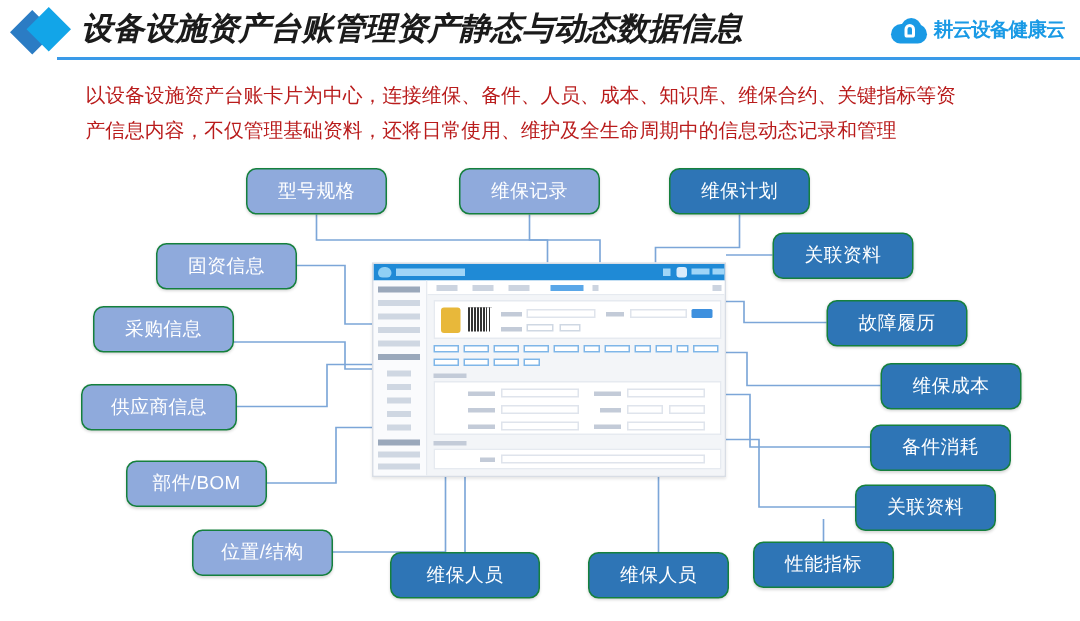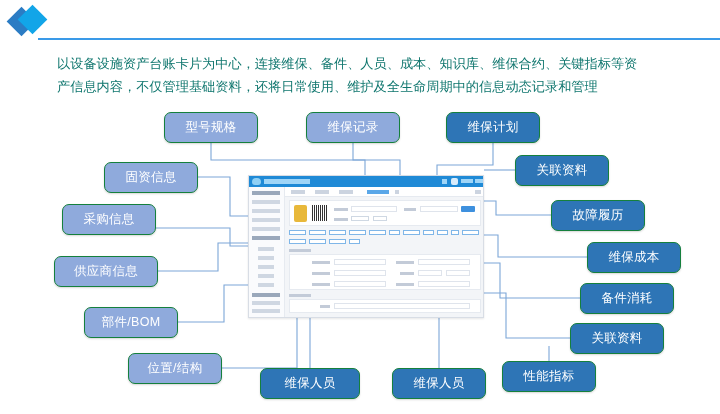--- a/index.html
+++ b/index.html
@@ -41,21 +41,21 @@
     border:2px solid #ffffff; border-radius:4px 4px 2px 2px; background:transparent;
   }
   #brand-name {
     font-size:13px; font-weight:bold; color:#1a9ae5; white-space:nowrap;
     letter-spacing:-0.5px;
   }
 
   
   #desc {
     position:absolute; left:57px; top:52px; width:640px;
-    font-size:13.2px; line-height:23px; color:#0f766e;
+    font-size:13.2px; line-height:23px; color:#b91c1c;
   }
   #desc div { white-space:nowrap; }
 
   
   #diagram { position:absolute; left:0; top:103px; width:720px; height:311px; }
   #wires { position:absolute; left:0; top:0; width:720px; height:311px; }
 
   
   #app-shot {
     position:absolute; left:248px; top:72px; width:236px; height:143px;
@@ -106,20 +106,29 @@
   .node.light { background:#8faadc; }
   .node.dark  { background:#2e75b6; }
 </style>
 </head>
 <body>
 
 <div id="header">
   <div id="logo-mark">
     <span class="dm dm-back"></span>
     <span class="dm dm-front"></span>
+  </div>
+  <div id="page-title">设备设施资产台账管理资产静态与动态数据信息</div>
+  <div id="brand">
+    <span id="brand-cloud">
+      <span class="c1"></span>
+        <span class="c2"></span>
+        <span class="c3"></span>
+    </span>
+    <span id="brand-name">耕云设备健康云</span>
   </div>
   <div id="header-rule"></div>
 </div>
 
 <div id="desc">
   <div>以设备设施资产台账卡片为中心，连接维保、备件、人员、成本、知识库、维保合约、关键指标等资</div>
   <div>产信息内容，不仅管理基础资料，还将日常使用、维护及全生命周期中的信息动态记录和管理</div>
 </div>
 
 <div id="diagram">

